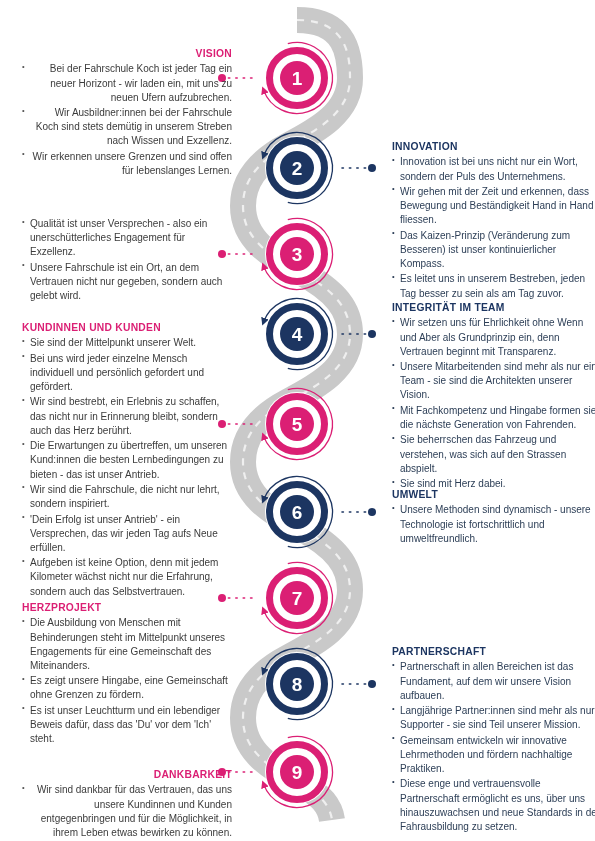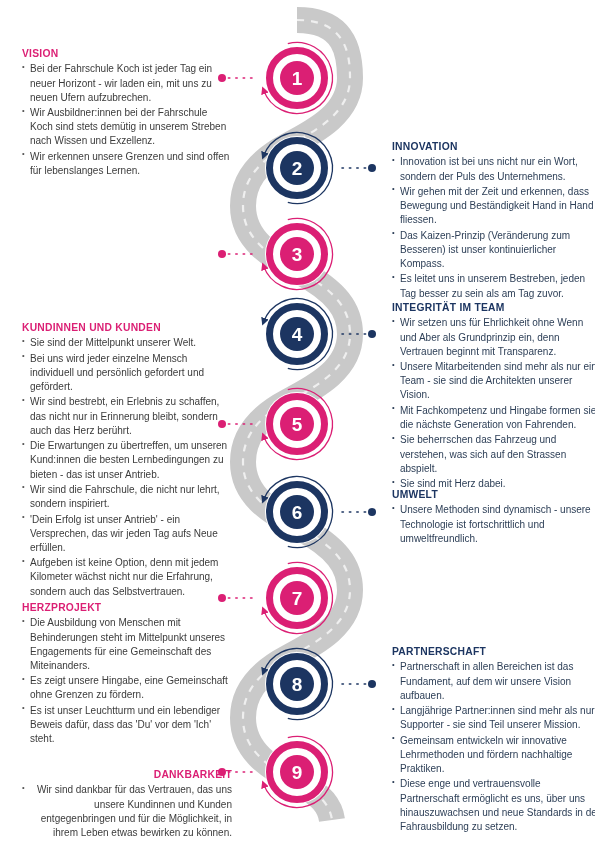--- a/index.html
+++ b/index.html
@@ -177,38 +177,42 @@
         <line x1="252" y1="598" x2="222" y2="598" stroke="#DB1F74" stroke-width="1.6" stroke-dasharray="1.4 6" stroke-linecap="round"></line>
         <circle cx="222" cy="598" r="4" fill="#DB1F74"></circle>
         <line x1="342" y1="684" x2="372" y2="684" stroke="#1C3561" stroke-width="1.6" stroke-dasharray="1.4 6" stroke-linecap="round"></line>
         <circle cx="372" cy="684" r="4" fill="#1C3561"></circle>
         <line x1="252" y1="772" x2="222" y2="772" stroke="#DB1F74" stroke-width="1.6" stroke-dasharray="1.4 6" stroke-linecap="round"></line>
         <circle cx="222" cy="772" r="4" fill="#DB1F74"></circle>
       </g>
   </svg>
 
   <div id="blocks">
-      <div class="block left" style="top: 48px;">
+      <div class="block left" style="top: 48px; text-align: right;">
         <div class="blk-title pink">VISION</div>
         <ul class="blk-list pinktxt">
           <li>Bei der Fahrschule Koch ist jeder Tag ein neuer Horizont - wir laden ein, mit uns zu neuen Ufern aufzubrechen.</li>
           <li>Wir Ausbildner:innen bei der Fahrschule Koch sind stets demütig in unserem Streben nach Wissen und Exzellenz.</li>
           <li>Wir erkennen unsere Grenzen und sind offen für lebenslanges Lernen.</li>
         </ul>
       </div>
       <div class="block right" style="top: 141px;">
         <div class="blk-title navy">INNOVATION</div>
         <ul class="blk-list navytxt">
           <li>Innovation ist bei uns nicht nur ein Wort, sondern der Puls des Unternehmens.</li>
           <li>Wir gehen mit der Zeit und erkennen, dass Bewegung und Beständigkeit Hand in Hand fliessen.</li>
           <li>Das Kaizen-Prinzip (Veränderung zum Besseren) ist unser kontinuierlicher Kompass.</li>
           <li>Es leitet uns in unserem Bestreben, jeden Tag besser zu sein als am Tag zuvor.</li>
         </ul>
       </div>
       <div class="block left" style="top: 217px;">
+        <ul class="blk-list pinktxt">
+          <li>Qualität ist unser Versprechen - also ein unerschütterliches Engagement für Exzellenz.</li>
+          <li>Unsere Fahrschule ist ein Ort, an dem Vertrauen nicht nur gegeben, sondern auch gelebt wird.</li>
+        </ul>
       </div>
       <div class="block right" style="top: 302px;">
         <div class="blk-title navy">INTEGRITÄT IM TEAM</div>
         <ul class="blk-list navytxt">
           <li>Wir setzen uns für Ehrlichkeit ohne Wenn und Aber als Grundprinzip ein, denn Vertrauen beginnt mit Transparenz.</li>
           <li>Unsere Mitarbeitenden sind mehr als nur ein Team - sie sind die Architekten unserer Vision.</li>
           <li>Mit Fachkompetenz und Hingabe formen sie die nächste Generation von Fahrenden.</li>
           <li>Sie beherrschen das Fahrzeug und verstehen, was sich auf den Strassen abspielt.</li>
           <li>Sie sind mit Herz dabei.</li>
         </ul>

